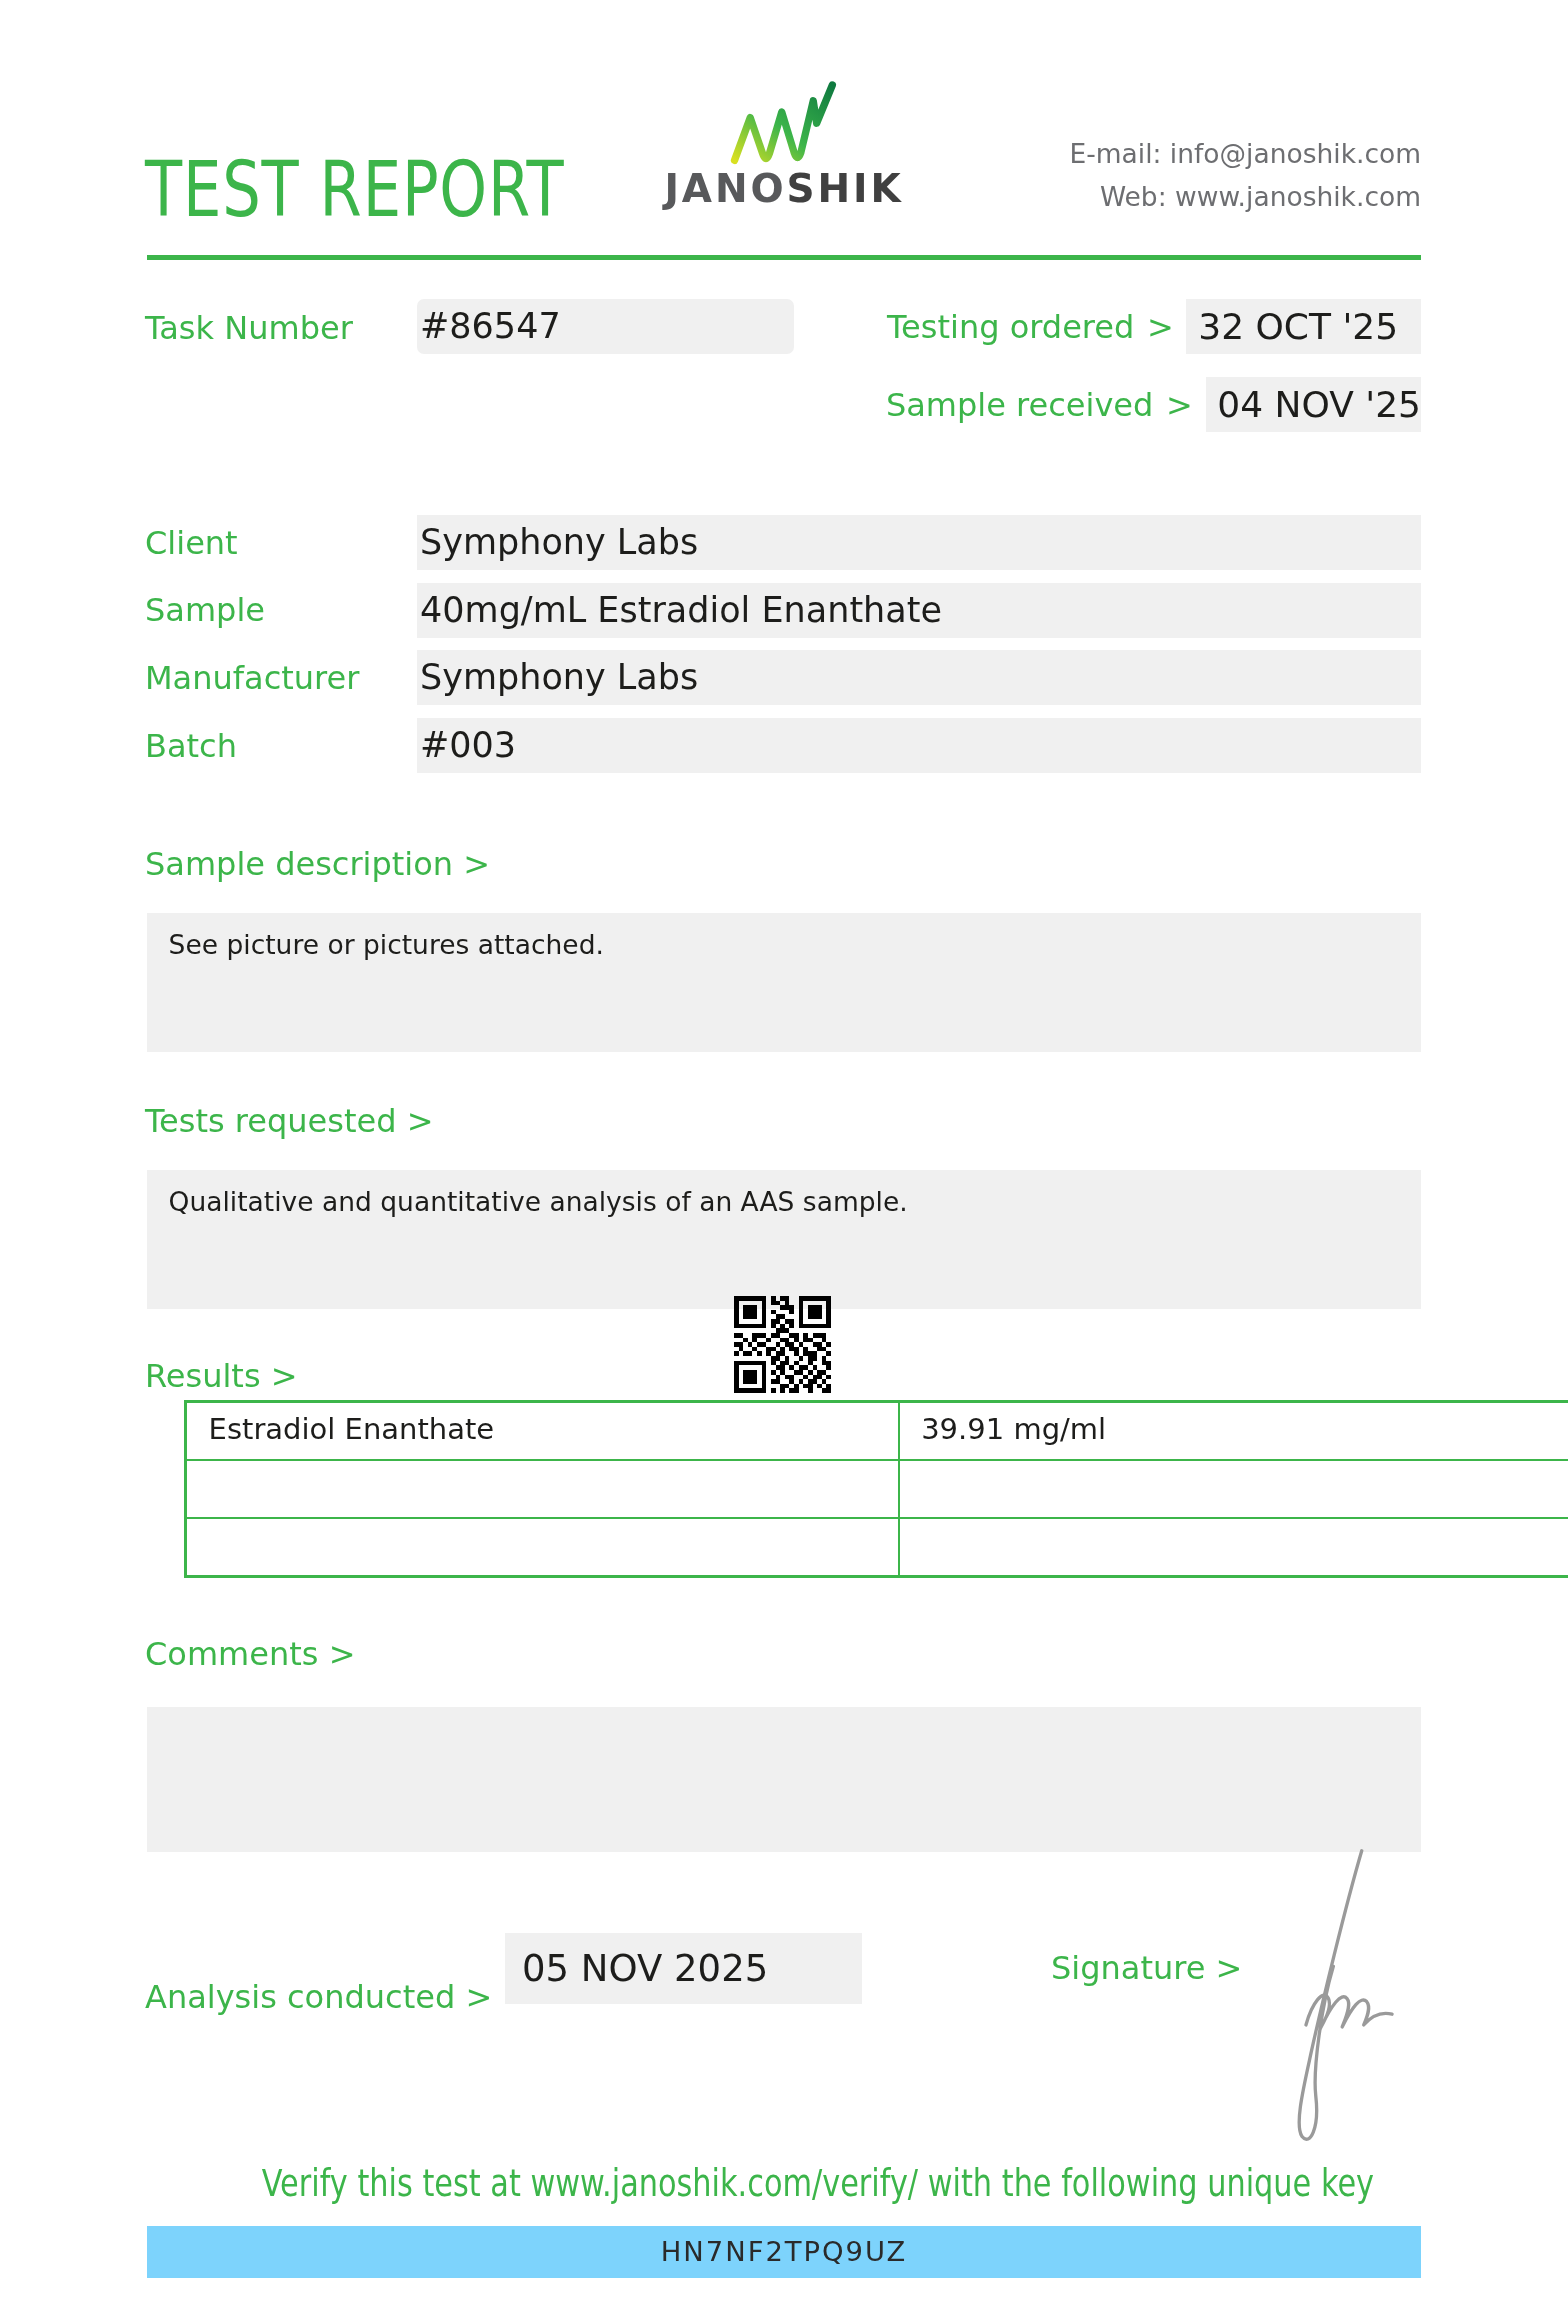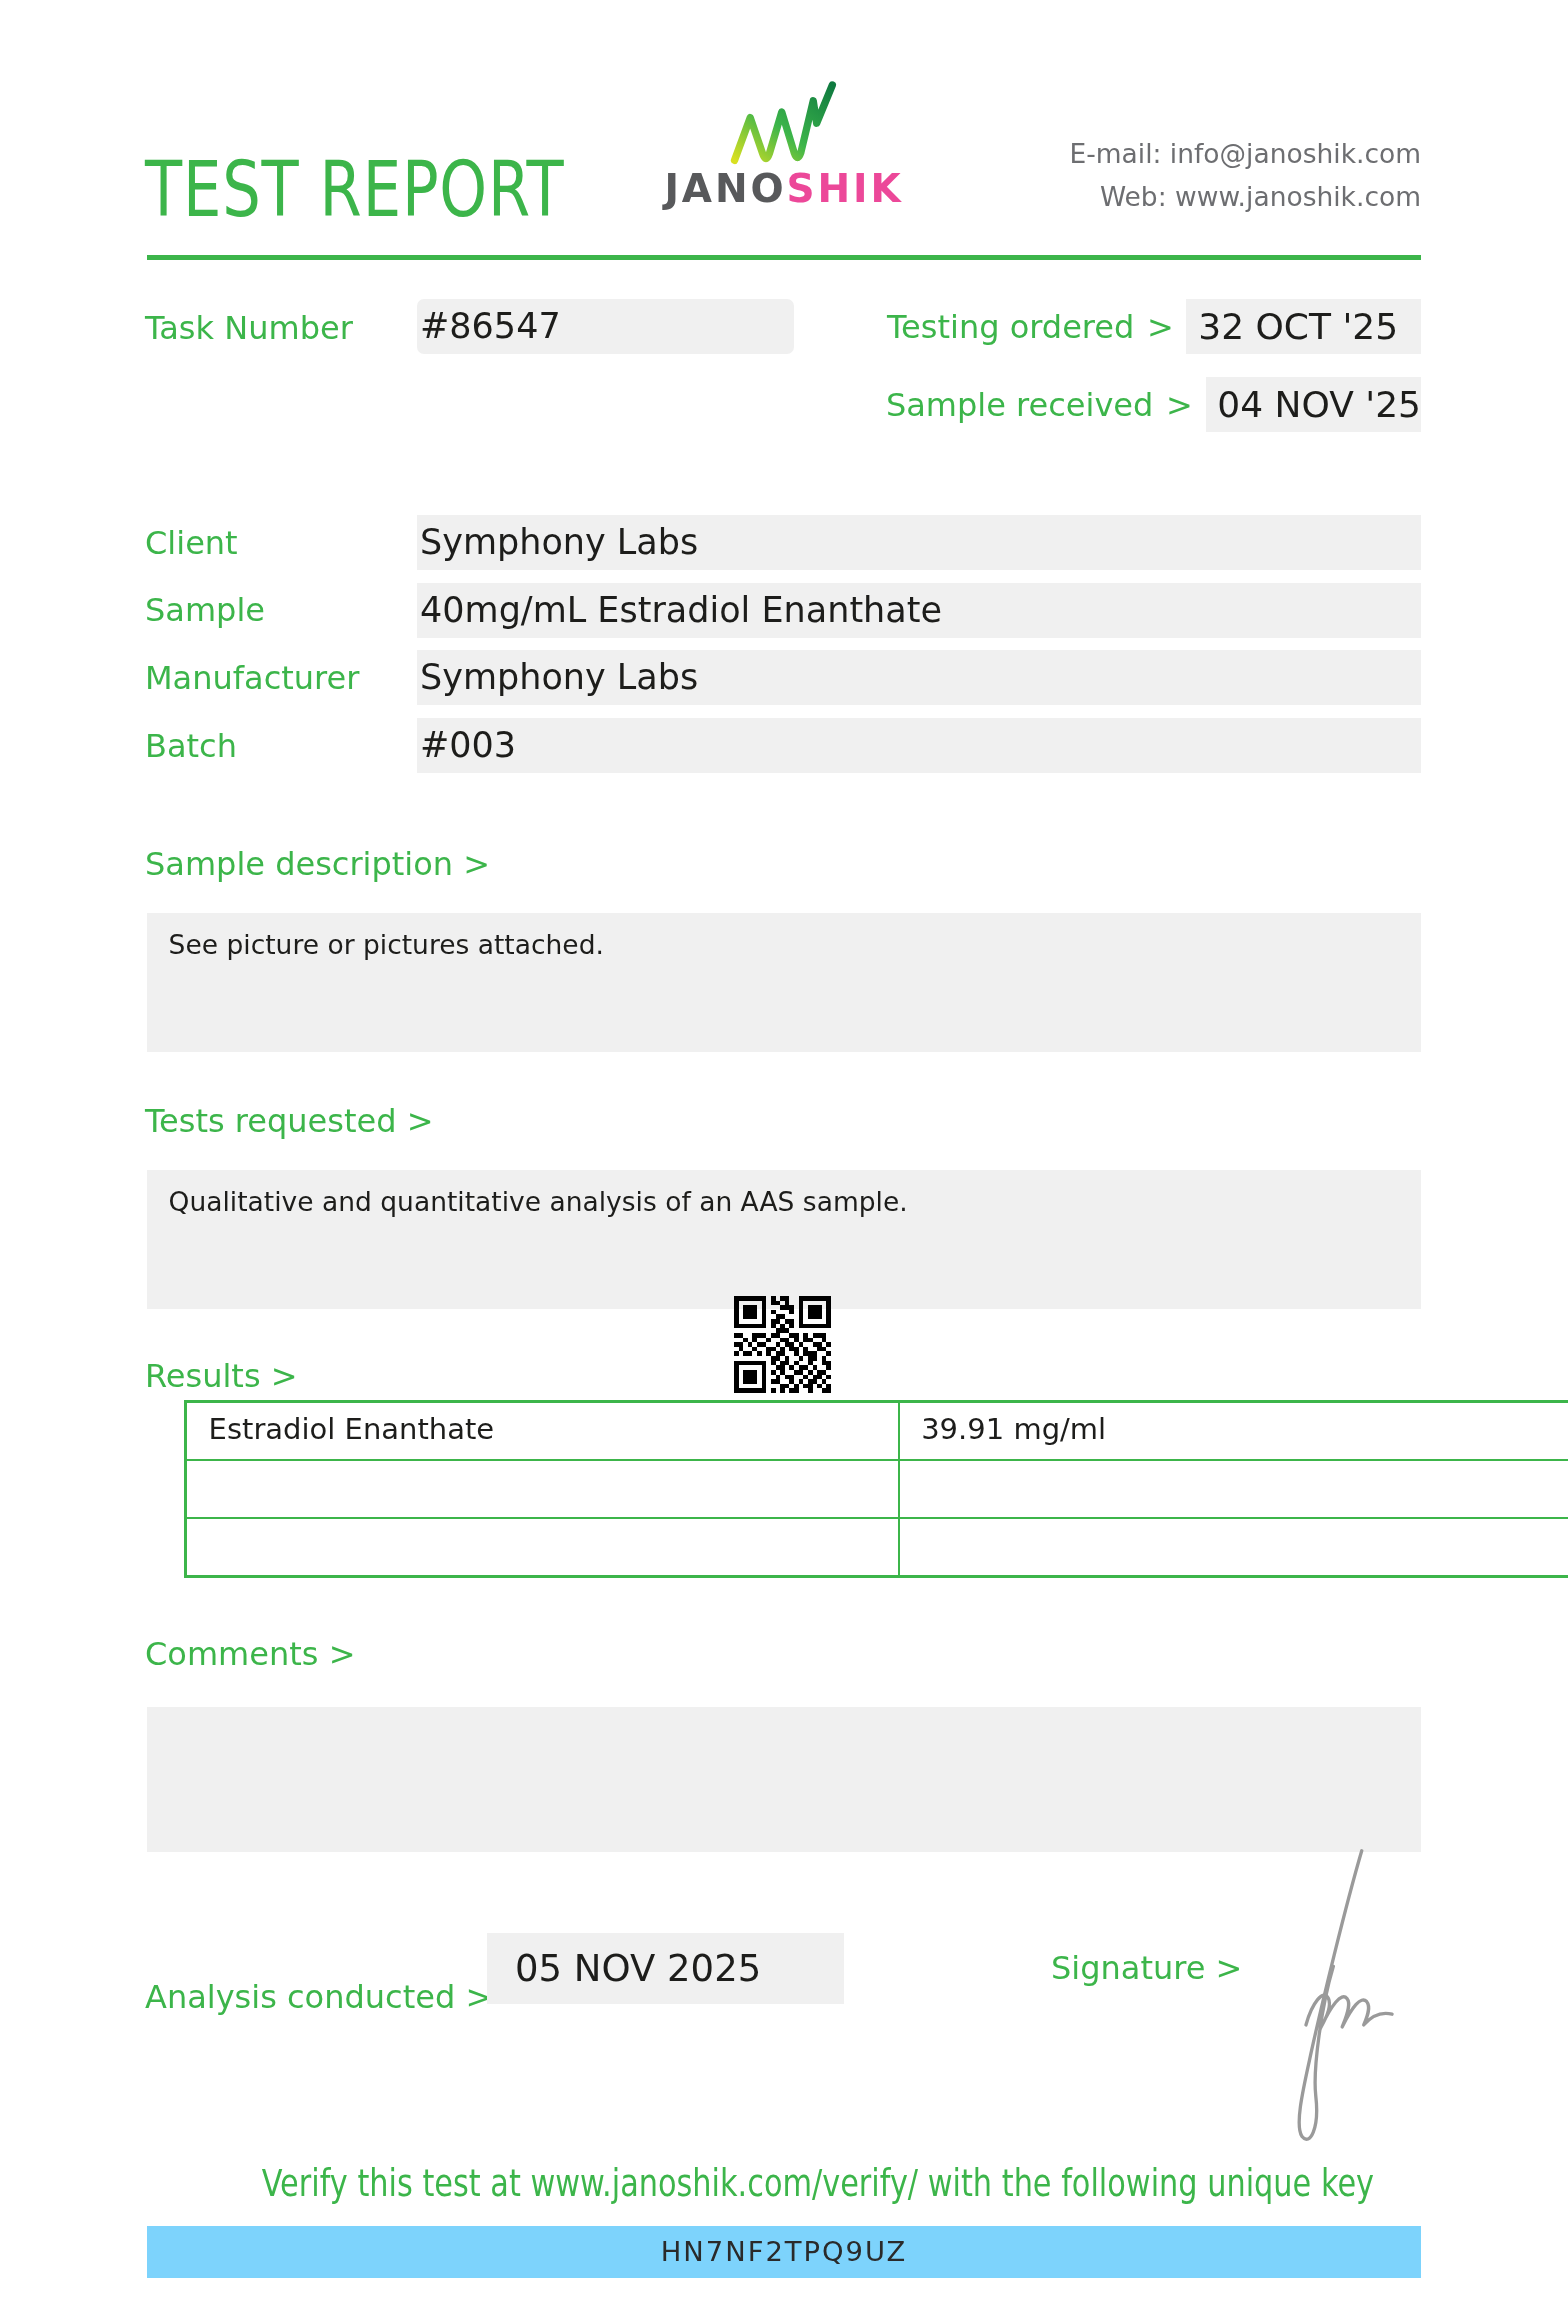--- a/index.html
+++ b/index.html
@@ -9,21 +9,21 @@
   }
   
   .title{
     position:absolute;left:145px;top:145px;font-size:76px;color:#3cb54a;
     white-space:nowrap;transform:scaleX(0.80);transform-origin:left center;letter-spacing:1px;
   }
   .logo{position:absolute;left:647px;top:76px;width:274px;text-align:center;}
   .logo-icon{display:block;margin:0 auto;}
   .logo-word{font-size:39px;font-weight:bold;letter-spacing:2.9px;margin-top:0px;white-space:nowrap;}
   .logo-jano{color:#58595b;}
-  .logo-shik{color:#ec4899;}
+  .logo-shik{color:#404040;}
   .contact{
     position:absolute;right:147px;top:133px;text-align:right;font-size:26.5px;color:#6d6e71;line-height:1.62;
   }
   .rule{position:absolute;left:147px;width:1274px;top:255px;height:4.9px;background:#3cb54a;}
   
   .glabel{color:#3cb54a;font-size:32px;white-space:nowrap;}
   .gbox{background:#f0f0f0;}
   .task-label{position:absolute;left:145px;top:309px;}
   .task-box{position:absolute;left:417px;top:299px;width:377px;height:55px;font-size:35px;line-height:55px;padding-left:3px;box-sizing:border-box;border-radius:7px;}
   .meta-right{position:absolute;left:887px;width:534px;height:55px;display:flex;justify-content:flex-end;align-items:center;gap:12.7px;}
@@ -47,22 +47,22 @@
   .rtable{position:absolute;left:147px;top:1400px;width:1434px;border:3.9px solid #3cb54a;box-sizing:border-box;margin-left:37px;}
   .rrow{display:flex;height:56px;border-top:2.9px solid #3cb54a;}
   .rrow:first-child{border-top:none;}
   .rcell{font-size:29px;line-height:53px;padding-left:21.6px;box-sizing:border-box;white-space:nowrap;}
   .rc1{width:49.9%;border-right:2.9px solid #3cb54a;}
   .rc2{flex:1;}
   .lbl-comments{top:1635px;}
   .box-comments{top:1707px;height:145px;}
   
   .analysis-label{position:absolute;left:145px;top:1949px;margin-top:29px;}
-  .analysis-box{position:absolute;left:487px;top:1933px;width:357px;height:71px;
-                font-size:37px;line-height:71px;padding-left:28px;box-sizing:border-box;white-space:nowrap;}
+  .analysis-box{position:absolute;left:505px;top:1933px;width:357px;height:71px;
+                font-size:37px;line-height:71px;padding-left:17px;box-sizing:border-box;white-space:nowrap;}
   .sig-label{position:absolute;left:1051px;top:1949px;}
   .sig{position:absolute;left:1243px;top:1839px;}
   .verify{
     position:absolute;left:147px;top:2162px;width:1274px;text-align:center;color:#3cb54a;
     font-size:37px;white-space:nowrap;transform:scaleX(0.82);transform-origin:center;
   }
   .keybox{position:absolute;left:147px;top:2226px;width:1274px;height:52px;background:#7dd3fc;
           text-align:center;font-size:27.4px;line-height:52px;letter-spacing:2px;color:#2a2a2a;}
 </style>
 </head>

